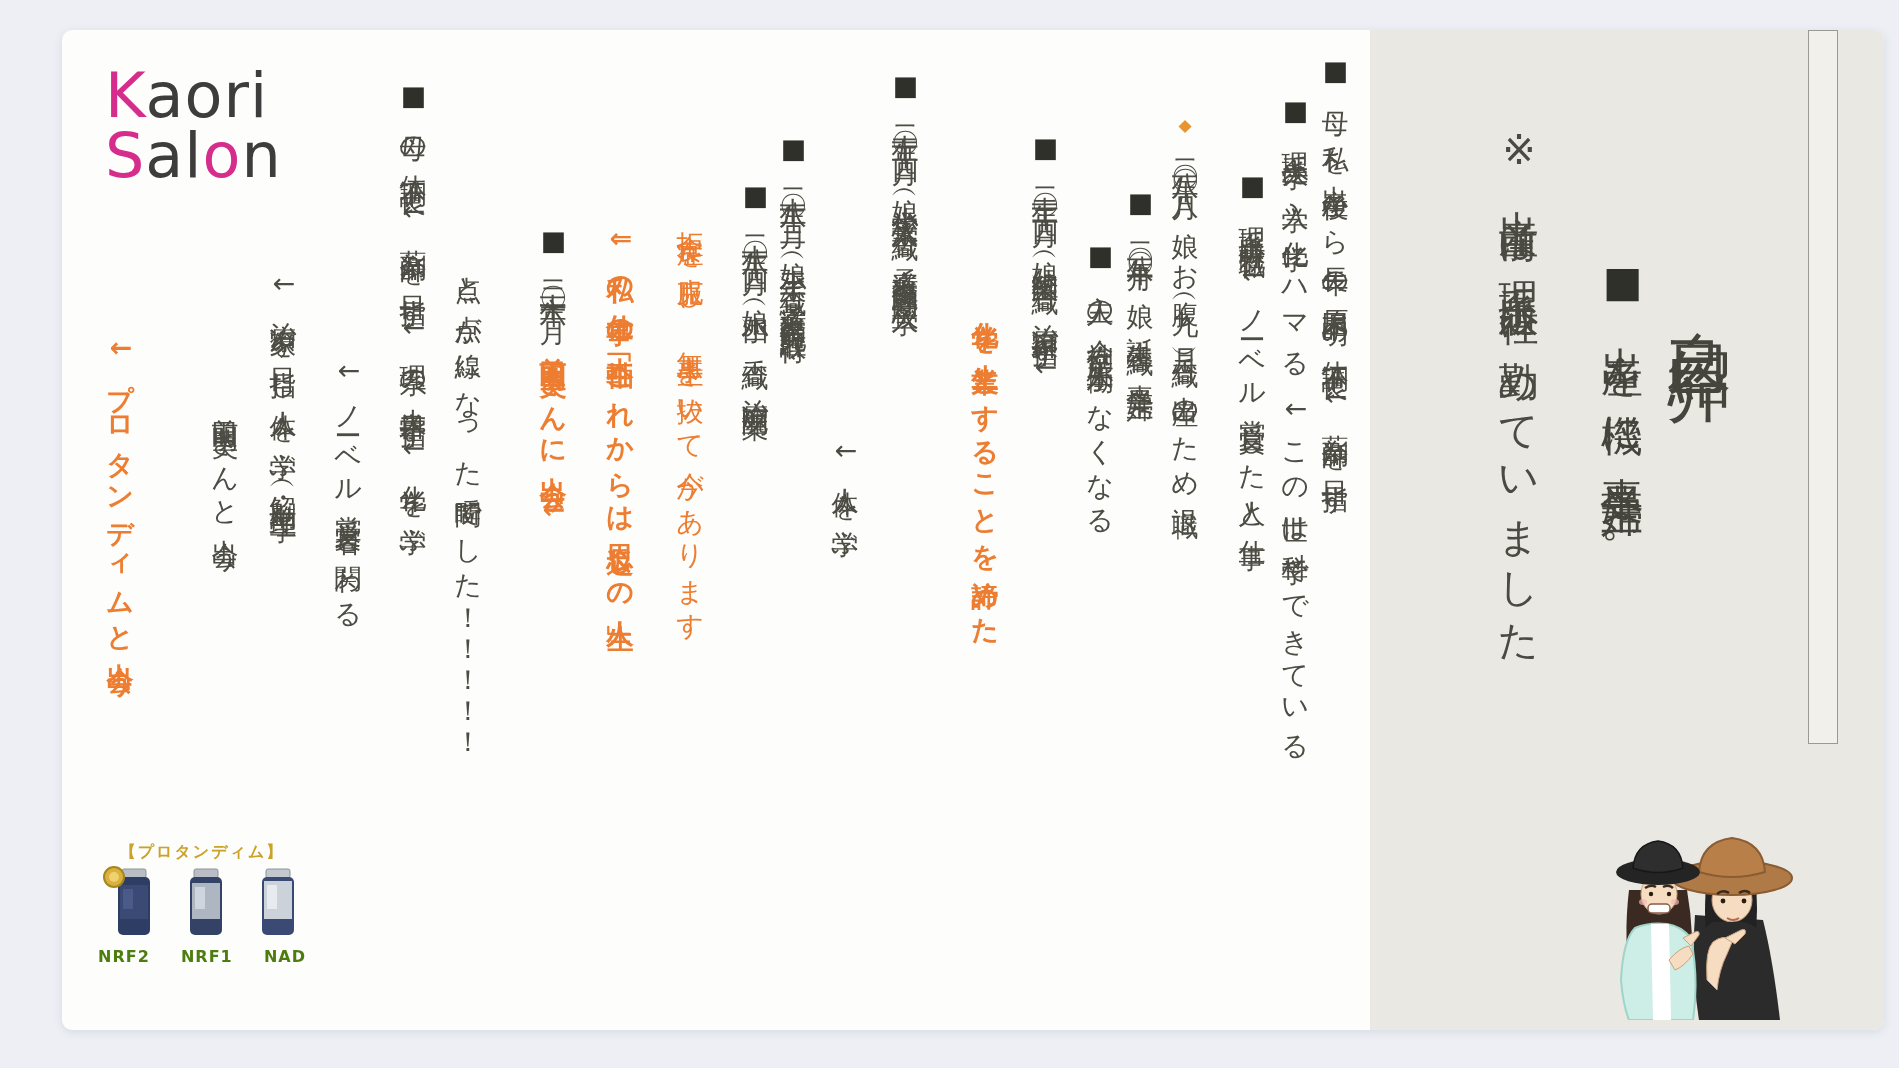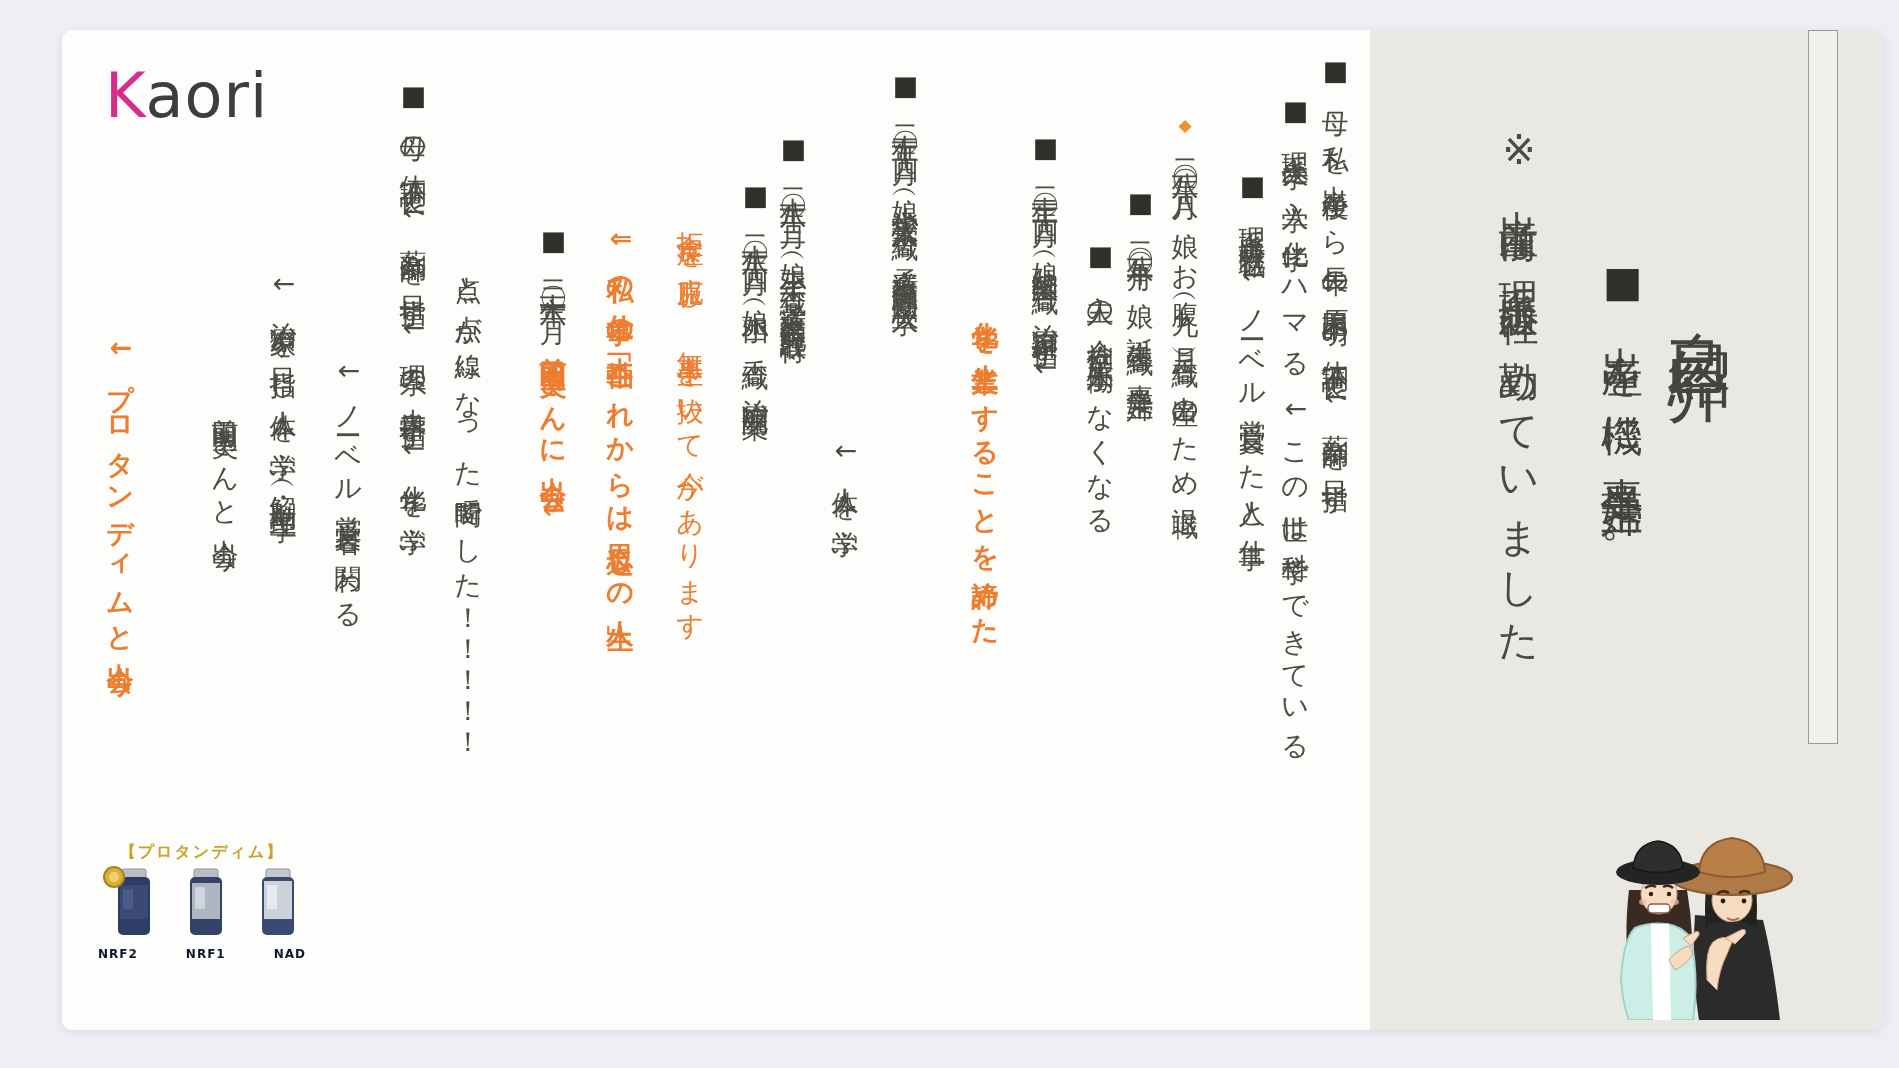--- a/index.html
+++ b/index.html
@@ -41,32 +41,33 @@
   .pk{color:#d62d8c;}
   
   .scroll-rect{
     position:absolute;left:1746px;top:0px;width:30px;height:714px;
     background:#f2f0ea;border:1px solid #9a9a93;box-sizing:border-box;
   }
   
   .products{position:absolute;left:20px;top:812px;width:240px;text-align:center;}
   .plabel{font-size:16px;font-weight:bold;color:#c9a227;letter-spacing:2px;}
   .pnames{display:flex;justify-content:space-between;padding:0 16px;margin-top:2px;}
-  .pnames span{font-size:12px;font-weight:bold;color:#0f172a;letter-spacing:1px;}
+  .pnames span{font-size:16px;font-weight:bold;color:#4d7c0f;letter-spacing:1px;}
   
   .duo{position:absolute;left:1533px;top:790px;}
 </style>
 </head>
 <body>
 
 <div class="slide">
   <div class="gray-panel"></div>
 
   <div class="logo">
     <div><span class="pk">K</span><span>aori</span></div>
+    <div><span class="pk">S</span><span>al</span><span class="pk">o</span><span>n</span></div>
   </div>
 
   <div class="vcol bullet" style="left:1256px;top:25px">■母　私を出産後から長年の原因不明の体調不良　↓薬剤師を目指す</div>
   <div class="vcol bullet" style="left:1216px;top:65px">■理系大学に入学　化学にハマる　↓この世は科学でできている</div>
   <div class="vcol bullet" style="left:1173px;top:140px">■理系出版社就職　↓ノーベル賞受賞した人と仕事</div>
   <div class="vcol" style="left:1106px;top:85px"><span class="dm">◆</span><span>二〇〇八年 八月　娘　お腹（九ヶ月）香織　出産のため退職</span></div>
   <div class="vcol bullet" style="left:1061px;top:157px">■二〇〇八年十月　娘　誕生香織　専業主婦へ</div>
   <div class="vcol bullet" style="left:1021px;top:210px">■主人の会社倒産・主人働かなくなる</div>
   <div class="vcol bullet" style="left:966px;top:102px">■二〇十三年 四月　娘（幼稚園）香織　治療家目指す↓</div>
   <div class="vcol orange bold" style="left:906px;top:270px">化学を生業とすることを諦めた</div>

